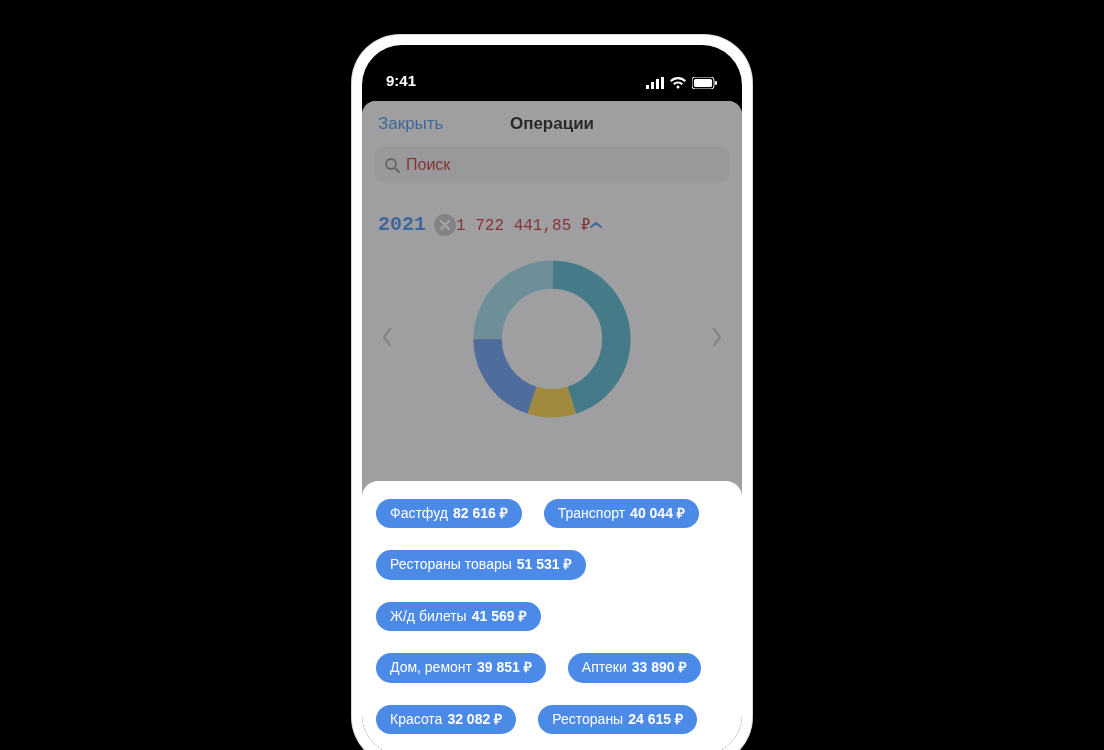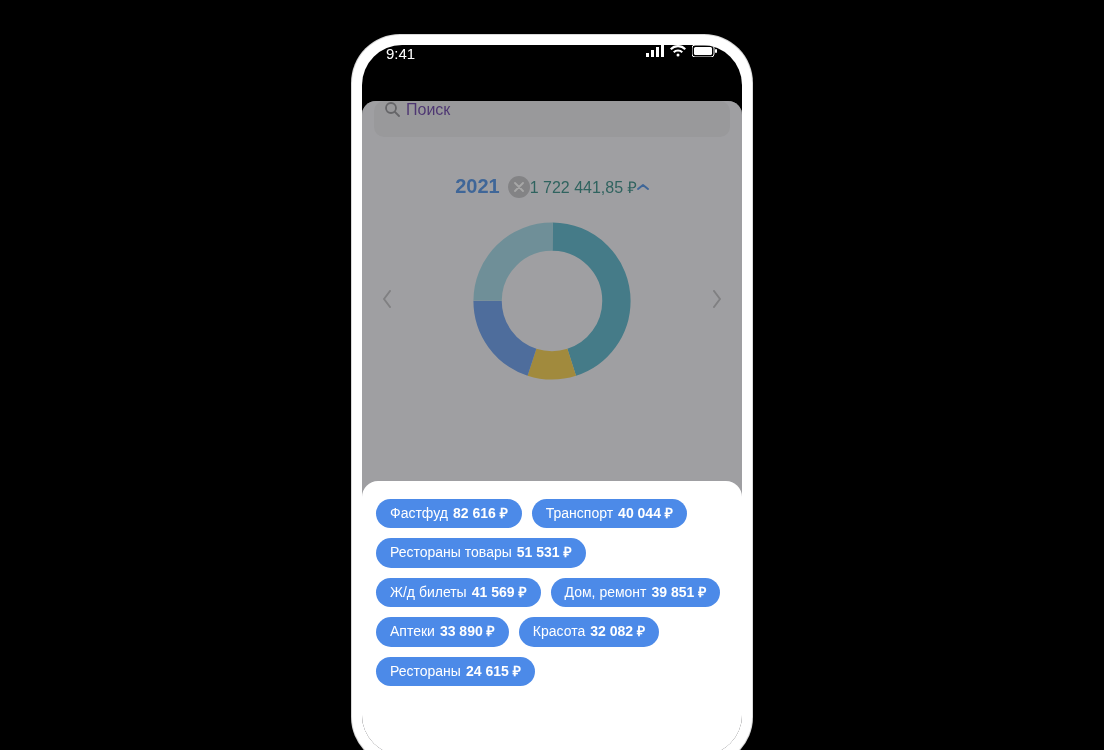--- a/index.html
+++ b/index.html
@@ -25,26 +25,26 @@
     width: 100%;
     height: 710px;
     background: #000;
     border-radius: 40px;
     overflow: hidden;
     position: relative;
   }
   .status-bar {
     height: 44px;
     display: flex;
-    align-items: flex-start;
+    align-items: flex-end;
     justify-content: space-between;
     padding: 0 24px;
     color: #fff;
     font-size: 15px;
-    font-weight: 400;
+    font-weight: 700;
   }
   .status-icons { display:flex; align-items:center; gap:6px; }
   .status-icons svg { display:block; }
   .app-area {
     position: absolute;
     top: 56px;
     left: 0; right: 0; bottom: 0;
     background: #efeff4;
     border-top-left-radius: 14px;
     border-top-right-radius: 14px;
@@ -74,41 +74,43 @@
     font-size: 17px;
     font-weight: 600;
     color:#000;
   }
   .search-wrap { padding: 0 12px 10px; }
   .search-field {
     background: #e2e2e7;
     border-radius: 10px;
     height: 36px;
     display:flex;
+    align-items:center;
     padding: 0 10px;
     gap:6px;
-    color:#4c1d95;
+    color:#b91c1c;
   }
   .search-field svg { flex:none; }
   .search-ph { font-size:16px; }
   .content-pad { padding: 14px 16px 0; }
   .year-row {
     display:flex;
     align-items:center;
-    justify-content:center;
-    margin-top: 14px;
+    justify-content:flex-start;
+    margin-top: 6px;
+    font-family: Liberation Mono, monospace;
   }
   .year-left { display:flex; align-items:center; gap:8px; }
   .year-label { font-size:20px; font-weight:700; color:#2f7de0; }
   .clear-circle {
     width:22px; height:22px; border-radius:50%;
     background:#b6b6bb;
     display:flex; align-items:center; justify-content:center;
   }
-  .total-amt { font-size:16px; color:#0f766e; font-weight:400; display:flex; align-items:center; }
+  .total-amt { font-size:16px; color:#b91c1c; font-weight:400; display:flex; align-items:center; }
   .donut-wrap {
     margin-top: 18px;
     display:flex;
     align-items:center;
     justify-content:space-between;
   }
   .nav-arrow {
     color:#b0b0b5;
     font-size:22px;
     padding:4px;
@@ -121,21 +123,21 @@
     top: 380px;
     background:#fff;
     border-top-left-radius: 16px;
     border-top-right-radius: 16px;
     z-index: 5;
     padding: 18px 14px 0;
   }
   .chips {
     display:flex;
     flex-wrap:wrap;
-    gap:10px;
+    gap:22px;
     align-items:center;
   }
   .chip {
     background:#4c8ae8;
     color:#fff;
     border-radius: 18px;
     padding: 7px 14px;
     font-size: 14px;
     display:flex;
     align-items:baseline;
@@ -167,20 +169,24 @@
             <rect x="0" y="0" width="22" height="12" rx="3" fill="none" stroke="#fff" stroke-width="1"></rect>
             <rect x="2" y="2" width="18" height="8" rx="1.5" fill="#fff"></rect>
             <rect x="23" y="4" width="2" height="4" rx="1" fill="#fff"></rect>
           </svg>
       </span>
     </div>
 
     <div class="app-area">
       <div class="dim-overlay"></div>
 
+      <div class="nav-header">
+        <span class="nav-close">Закрыть</span>
+        <span class="nav-title">Операции</span>
+      </div>
 
       <div class="search-wrap">
         <div class="search-field">
           <svg width="16" height="16" viewBox="0 0 16 16">
               <circle cx="7" cy="7" r="5" fill="none" stroke="#7b7b80" stroke-width="1.8"></circle>
               <line x1="11" y1="11" x2="15" y2="15" stroke="#7b7b80" stroke-width="1.8" stroke-linecap="round"></line>
             </svg>
           <span class="search-ph">Поиск</span>
         </div>
       </div>

